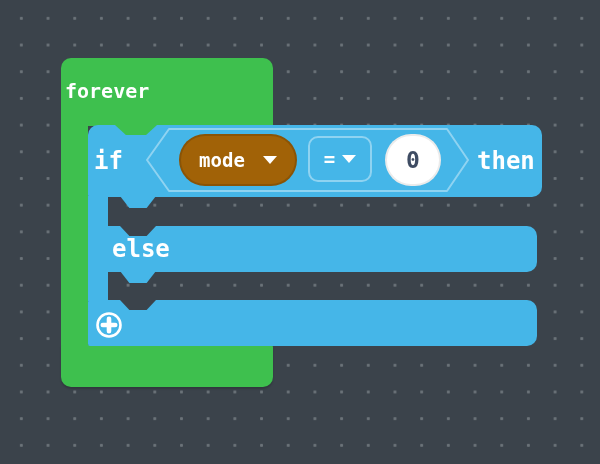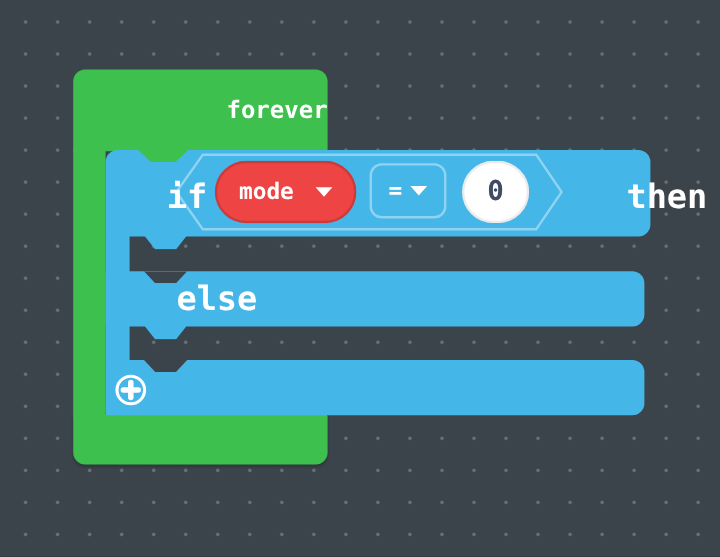--- a/index.html
+++ b/index.html
@@ -13,50 +13,50 @@
     background-position:8px 5px;
     font-family:"DejaVu Sans Mono","Liberation Mono",monospace;
     -webkit-font-smoothing:antialiased;
   }
   .abs{position:absolute;}
   
   .g{background:#3ec04e;z-index:1;}
   .g-top{left:61px;top:58px;width:212px;height:68px;border-radius:10px 10px 0 0;}
   .g-spine{left:61px;top:124px;width:27px;height:223px;}
   .g-bottom{left:61px;top:345px;width:212px;height:42px;border-radius:2px 2px 10px 10px;box-shadow:0 2px 2px rgba(0,0,0,0.18);}
-  .g-label{padding-left:20px;line-height:66px;font-size:20px;font-weight:bold;color:#fff;text-align:right;}
+  .g-label{padding-left:4px;line-height:66px;font-size:20px;font-weight:bold;color:#fff;}
   
   .b{background:#45b6e8;z-index:2;}
   .b-top{left:88px;top:125px;width:454px;height:72px;border-radius:10px 10px 10px 2px;}
   .b-spine{left:88px;top:196px;width:20px;height:105px;}
   .b-else{left:88px;top:226px;width:449px;height:46px;border-radius:2px 10px 10px 2px;}
   .b-bottom{left:88px;top:300px;width:449px;height:46px;border-radius:2px 10px 10px 2px;}
-  .row-label{color:#fff;font-weight:bold;font-size:28px;margin-left:45px;}
-  .else-label{padding-left:14px;line-height:46px;}
+  .row-label{color:#fff;font-weight:bold;font-size:24px;}
+  .else-label{padding-left:24px;line-height:46px;}
   
   .trap{clip-path:polygon(0 0,100% 0,74% 100%,26% 100%);}
   .cut-top{left:115px;top:125px;width:42px;height:10px;background:#3ec04e;z-index:3;}
   .cut-dark{background:#3b434b;z-index:3;}
   .cut-else{left:120px;top:226px;width:36px;height:10px;}
   .cut-bottom{left:120px;top:300px;width:36px;height:10px;}
   .bump{background:#45b6e8;z-index:2;}
   .bump-1{left:120px;top:196px;width:36px;height:12px;}
   .bump-2{left:120px;top:271px;width:36px;height:12px;}
   .bump-next{left:99px;top:345px;width:38px;height:14px;z-index:2;}
   
   .slot{background:transparent;z-index:1;}
   .slot-1{left:108px;top:197px;width:492px;height:29px;}
   .slot-2{left:108px;top:272px;width:492px;height:28px;}
   
   .if-label{left:6px;top:22px;}
   .then-label{left:389px;top:22px;text-align:right;}
   .hex{left:58px;top:2px;}
   .field{display:flex;align-items:center;justify-content:center;box-sizing:border-box;}
   .mode-pill{left:91px;top:9px;width:118px;height:52px;border-radius:26px;
-    background:#ef4444;border:2px solid rgba(0,0,0,0.14);gap:18px;}
+    background:#a16207;border:2px solid rgba(0,0,0,0.14);gap:18px;}
   .mode-pill span{color:#fff;font-weight:bold;font-size:19px;}
   .eq-box{left:220px;top:11px;width:64px;height:46px;border-radius:10px;
     border:2px solid rgba(255,255,255,0.4);gap:7px;}
   .eq-box span{color:#fff;font-weight:bold;font-size:19px;}
   .zero-oval{left:297px;top:9px;width:56px;height:52px;border-radius:26px;
     background:#ffffff;border:2px solid rgba(0,0,0,0.08);}
   .zero-oval span{color:#3f4c63;font-weight:bold;font-size:23px;}
   .tri{width:0;height:0;border-left:7px solid transparent;border-right:7px solid transparent;border-top:8px solid #fff;}
   
   .plus-btn{left:7px;top:11px;width:28px;height:28px;cursor:pointer;}

